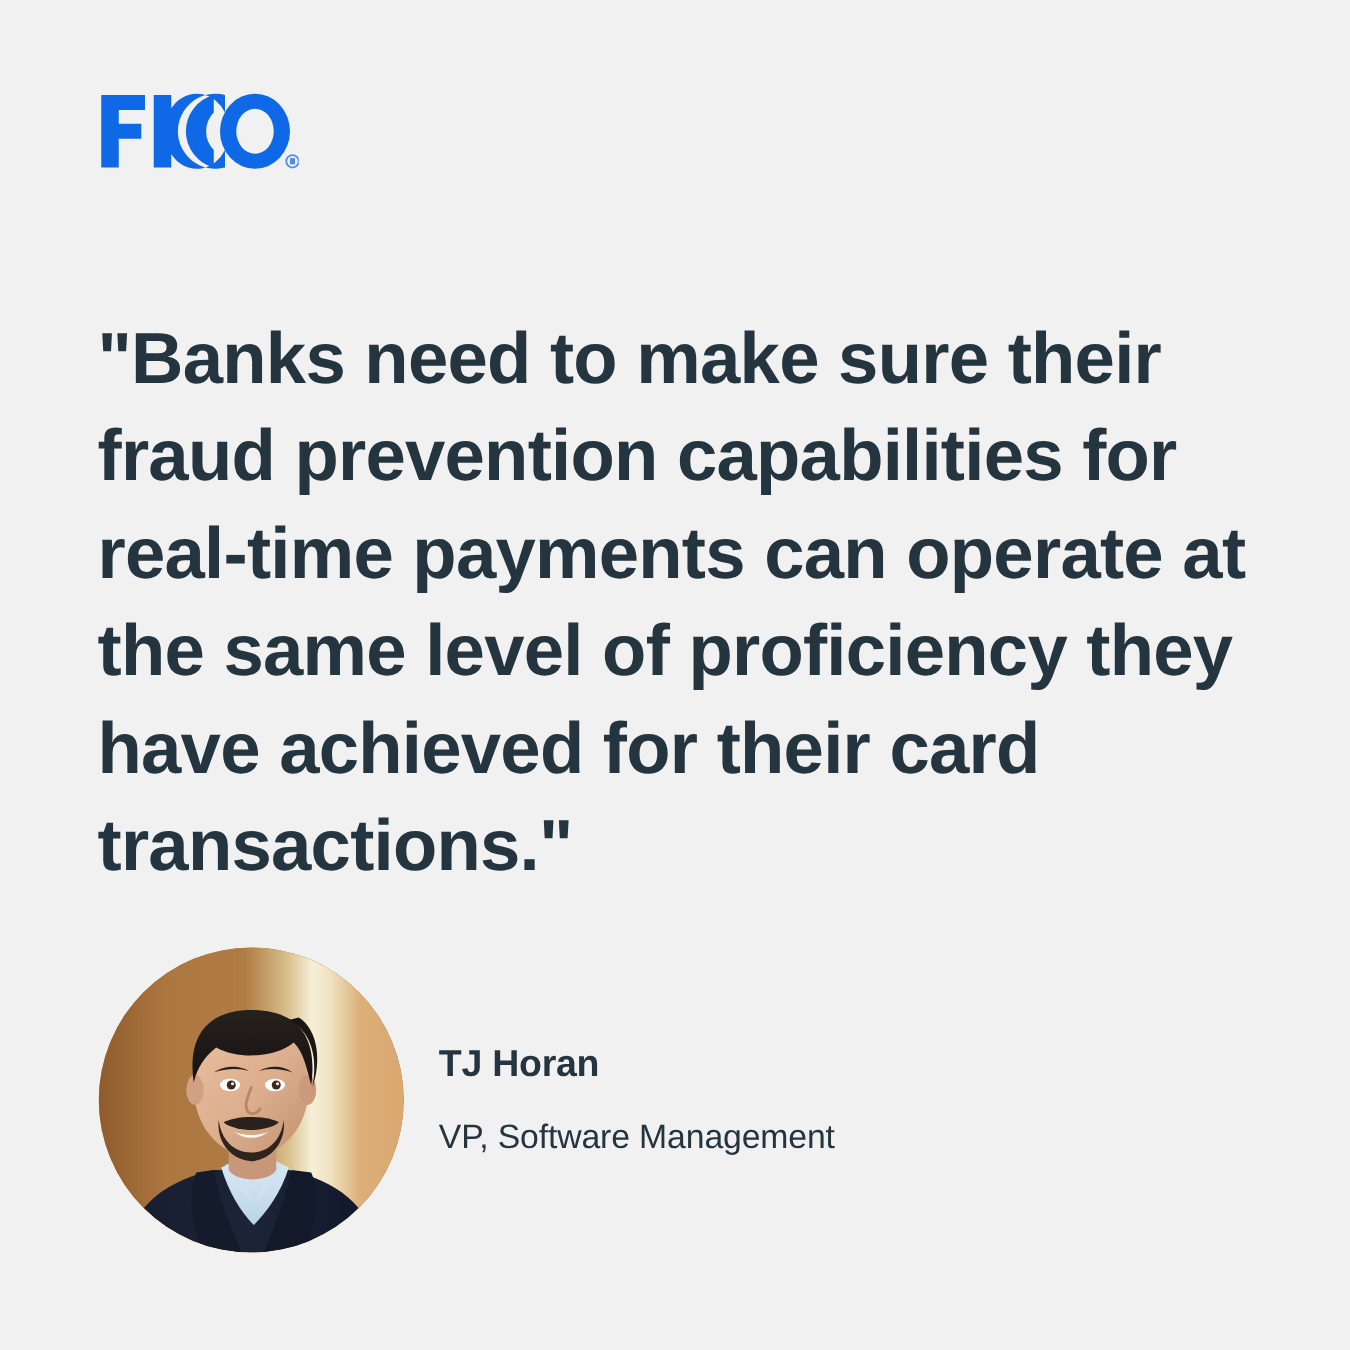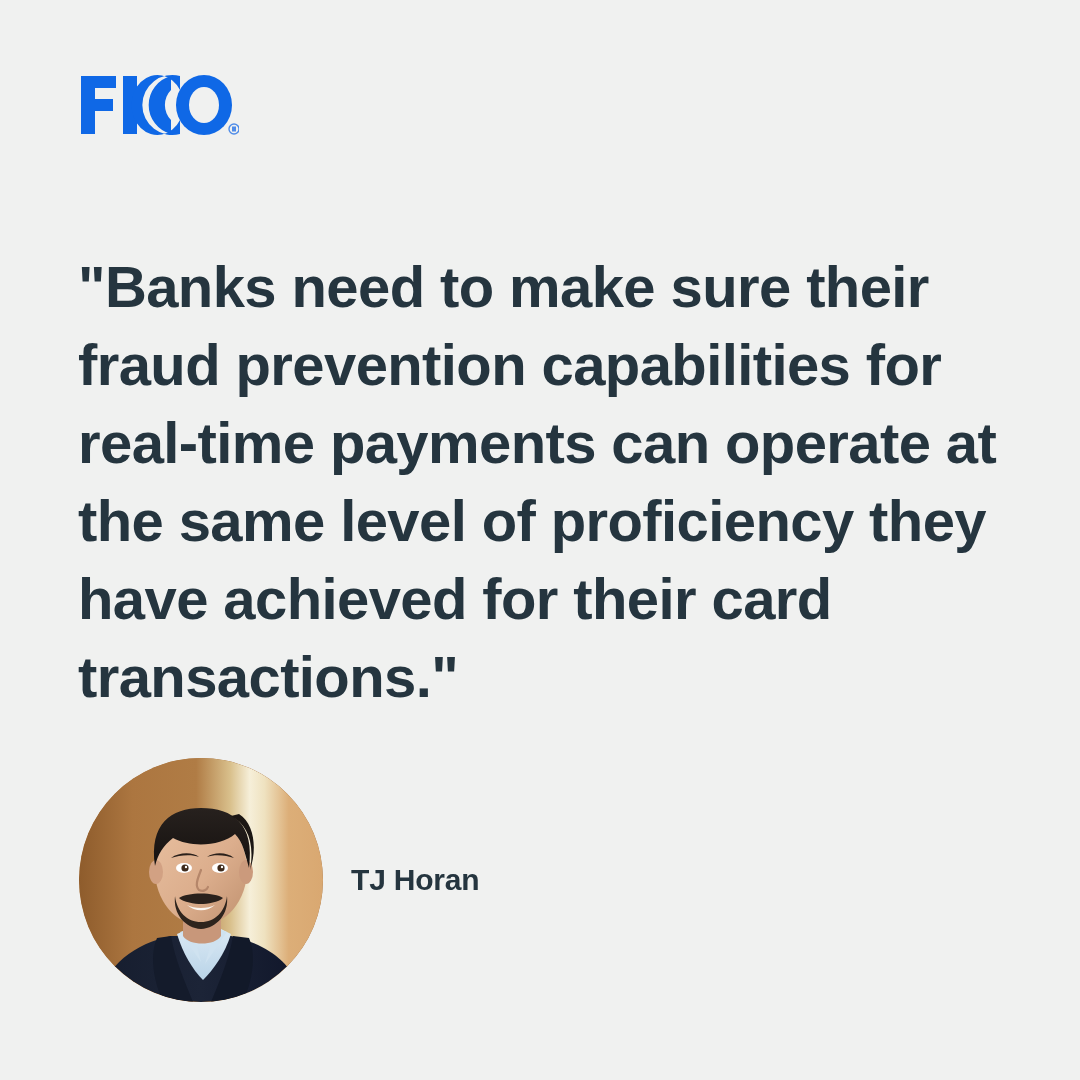--- a/index.html
+++ b/index.html
@@ -195,17 +195,18 @@
           <path d="M96 138 C94 156 106 170 122 171 C138 170 150 156 148 138 C146 154 136 164 122 164 C108 164 98 154 96 138 Z" fill="#2e241d"></path>
 
           <path d="M108 147 C116 154 128 154 136 147 C129 151 115 151 108 147 Z" fill="#fbf7f2"></path>
         </g>
       </svg>
 
     </div>
 
     <div class="person">
       <div class="person-name">TJ Horan</div>
+      <div class="person-title">VP, Software Management</div>
     </div>
 
   </div>
 
 </div>
 
 </body></html>

